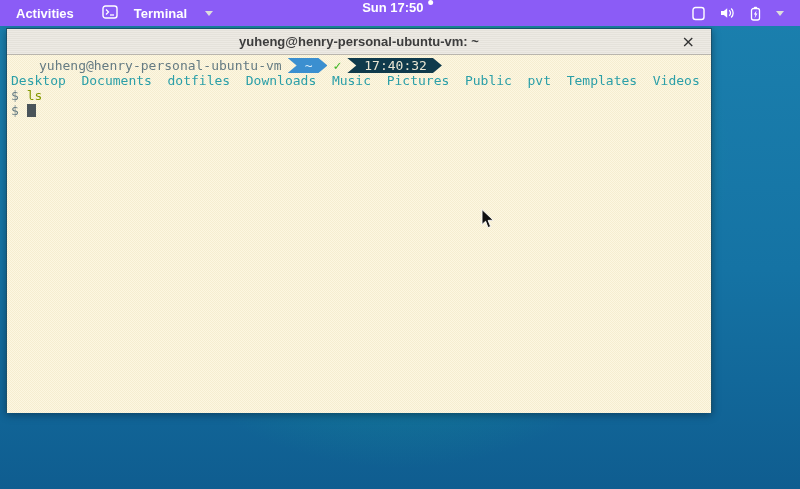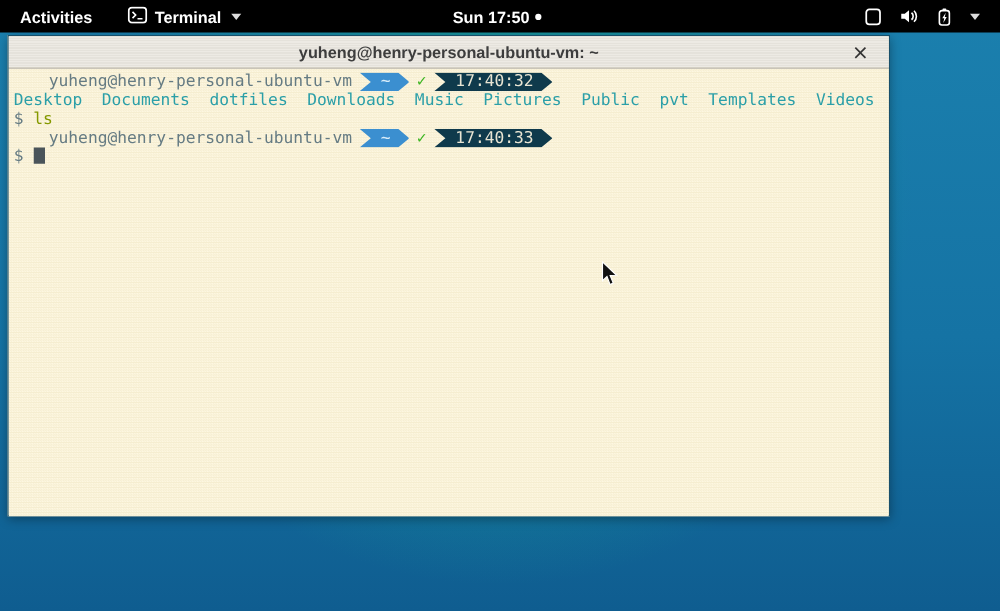--- a/index.html
+++ b/index.html
@@ -5,32 +5,32 @@
   html,body{margin:0;padding:0;}
   body{
     width:800px;height:489px;position:relative;overflow:hidden;
     font-family:"Liberation Sans",sans-serif;
     background:
       radial-gradient(ellipse 55% 85% at 50% 32%, rgba(22,166,140,.95) 0%, rgba(21,150,152,.55) 42%, rgba(20,120,165,0) 75%),
       linear-gradient(180deg,#1b80ae 0%,#1573a4 55%,#0f5d90 100%);
   }
   
   .topbar{
-    position:absolute;left:0;top:0;width:800px;height:26px;background:#000000;
+    position:absolute;left:0;top:0;width:800px;height:26px;background:#8b5cf6;
     color:#fff;display:flex;align-items:center;z-index:30;
   }
   .tb-activities{
     background:none;border:none;color:#fff;font-family:"Liberation Sans",sans-serif;
     font-size:13px;font-weight:700;margin-left:10px;padding:0 6px;cursor:pointer;
   }
-  .tb-app{display:flex;align-items:center;gap:6px;margin-left:22px;font-size:13px;font-weight:700;cursor:pointer;}
+  .tb-app{display:flex;align-items:center;gap:16px;margin-left:22px;font-size:13px;font-weight:700;cursor:pointer;}
   .tb-caret{width:0;height:0;border-left:4px solid transparent;border-right:4px solid transparent;border-top:5px solid #ddd;margin-left:2px;}
   .tb-center{
     position:absolute;left:50%;top:0;transform:translateX(-53%);height:26px;
-    display:flex;align-items:center;font-size:13px;font-weight:700;cursor:pointer;
+    display:flex;align-items:flex-start;font-size:13px;font-weight:700;cursor:pointer;
   }
   .tb-dot{width:5px;height:5px;border-radius:50%;background:#fff;margin-left:5px;}
   .tb-right{position:absolute;right:8px;top:0;height:26px;display:flex;align-items:center;gap:13px;padding:0 8px;cursor:pointer;}
   .tb-right svg{display:block;}
   .tb-caret2{width:0;height:0;border-left:4px solid transparent;border-right:4px solid transparent;border-top:5px solid #ddd;}
   
   .window{
     position:absolute;left:6px;top:28px;width:706px;height:385px;
     border:1px solid #19506b;box-sizing:border-box;background:#f9f2d8;z-index:10;
     box-shadow:0 2px 8px rgba(0,0,0,.35);
@@ -125,23 +125,20 @@
   <div class="term">
     <div class="line prompt-line">
       <span class="u">yuheng@henry-personal-ubuntu-vm</span><span class="pl pl-blue"><span>~</span></span><span class="chk">✓</span><span class="pl pl-dark"><span>17:40:32</span></span>
     </div>
     <div class="line dirs">
       <span>Desktop</span><span>Documents</span><span>dotfiles</span><span>Downloads</span><span>Music</span><span>Pictures</span><span>Public</span><span>pvt</span><span>Templates</span><span>Videos</span><span>workspace</span>
     </div>
     <div class="line">
       <span class="psym">$</span> <span class="cmd">ls</span>
     </div>
-    <div class="line prompt-line">
-      <span class="u">yuheng@henry-personal-ubuntu-vm</span><span class="pl pl-blue"><span>~</span></span><span class="chk">✓</span><span class="pl pl-dark"><span>17:40:33</span></span>
-    </div>
     <div class="line">
       <span class="psym">$</span><span class="cursor-block"></span>
     </div>
   </div>
 </div>
 
 <div class="mouse">
   <svg width="14" height="21" viewBox="0 0 14 21">
     <path d="M1,0.5 L1,15.5 L4.6,12.2 L7.0,18.6 L9.6,17.5 L7.1,11.4 L12.2,11.2 Z" fill="#111" stroke="#fff" stroke-width="0.9"></path>
   </svg>

